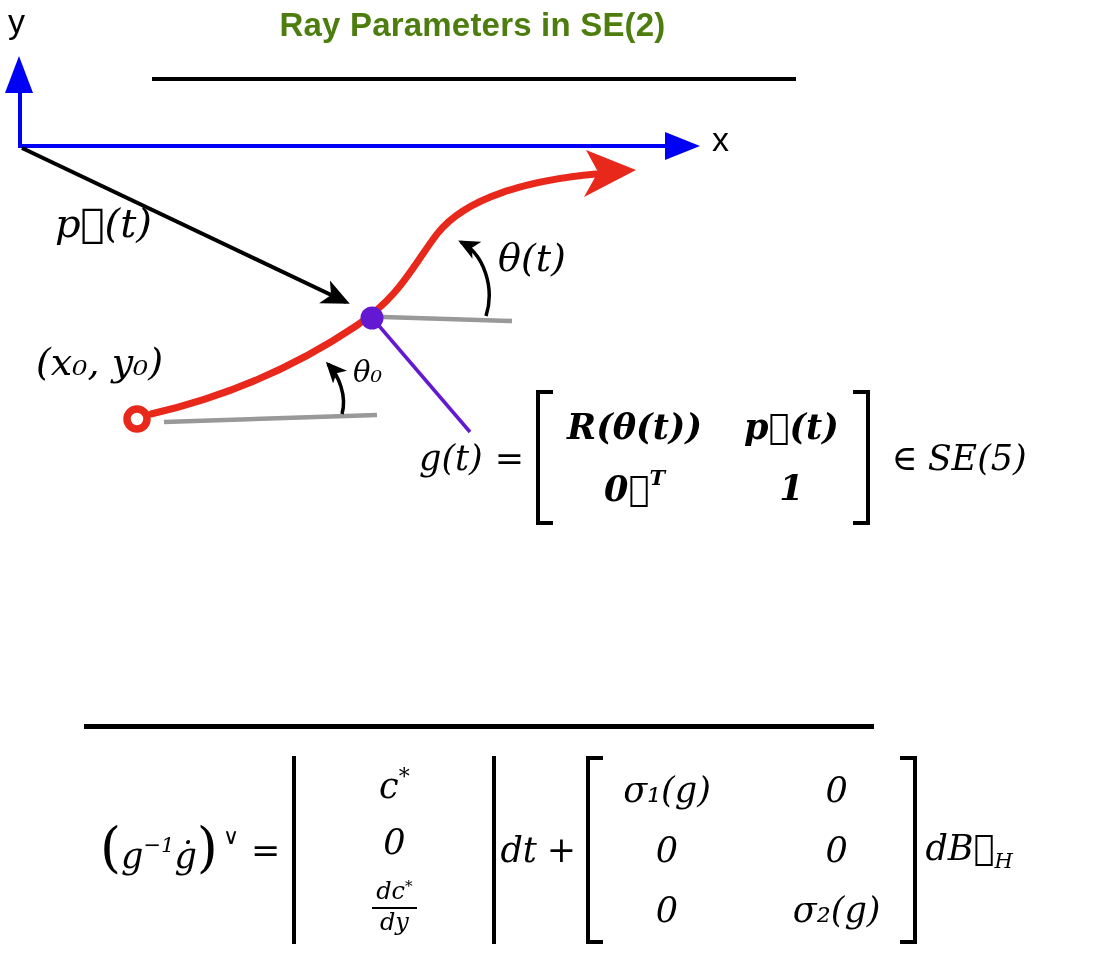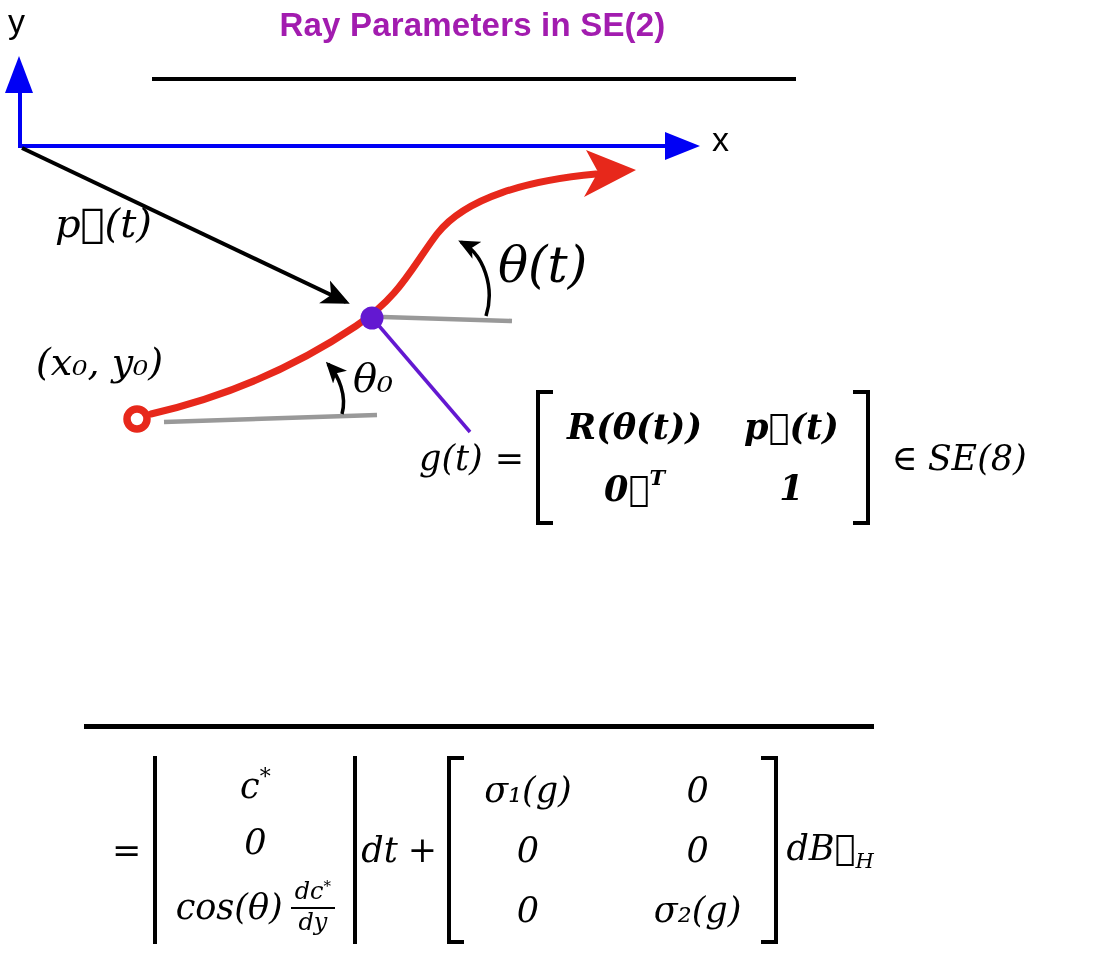--- a/index.html
+++ b/index.html
@@ -10,27 +10,27 @@
     background: #ffffff;
     overflow: hidden;
     font-family: "Liberation Sans", sans-serif;
   }
   .abs { position: absolute; }
   svg.diagram { position: absolute; left: 0; top: 0; }
   svg .noline { fill: none; }
 
   
   .axis-label { font: 400 34px "Liberation Sans", sans-serif; color: #000; }
-  .sec-title  { font: 700 33px "Liberation Sans", sans-serif; color: #a21caf; text-align: center; letter-spacing: 0.2px; }
+  .sec-title  { font: 700 33px "Liberation Sans", sans-serif; color: #4d7c0f; text-align: center; letter-spacing: 0.2px; }
   .rule { background: #000; }
   .math { font-family: "DejaVu Serif", serif; font-style: italic; color: #000; white-space: nowrap; }
   .lbl-p      { font-size: 40px; }
   .lbl-start  { font-size: 38px; }
-  .lbl-thetat { font-size: 50px; }
-  .lbl-theta0 { font-size: 40px; }
+  .lbl-thetat { font-size: 38px; }
+  .lbl-theta0 { font-size: 29px; }
 
   
   .eq { display: flex; align-items: center; font-family: "DejaVu Serif", serif; font-style: italic; font-size: 35px; color: #000; white-space: nowrap; }
   .eq1 { left: 419px; top: 390px; }
   .eq2 { left: 100px; top: 756px; }
   .eqsign { margin: 0 12px; font-style: normal; }
   .bracket { align-self: stretch; width: 13px; border: 4px solid #000; }
   .bracket.bl { border-right: none; margin-right: 4px; }
   .bracket.br { border-left: none; margin-left: 4px; }
   .grid2 {
@@ -114,34 +114,34 @@
     <span>g(t)</span>
     <span class="eqsign">=</span>
     <span class="bracket bl"></span>
     <div class="grid2">
       <span>R(θ(t))</span>
       <span>p⃗(t)</span>
       <span><span>0⃗</span><sup class="exp">T</sup></span>
       <span>1</span>
     </div>
     <span class="bracket br"></span>
-    <span class="member"><span class="member-sym">∈</span><span>SE(8)</span></span>
+    <span class="member"><span class="member-sym">∈</span><span>SE(5)</span></span>
   </div>
 
   <div class="abs rule" style="left:84px; top:724px; width:790px; height:5px;"></div>
 
   <div class="abs eq eq2">
+    <span><span class="bigparen">(</span><span>g</span><sup class="exp">−1</sup><span>ġ</span><span class="bigparen">)</span><span class="vee">∨</span></span>
     <span class="eqsign">=</span>
 
     <span class="vbar"></span>
     <div class="veccol">
       <span><span>c</span><sup class="star">*</sup></span>
       <span>0</span>
       <span class="vrow3">
-        <span>cos(θ)</span>
         <span class="frac">
           <span class="num"><span>dc</span><sup class="star" style="font-size:15px; vertical-align:8px;">*</sup></span>
           <span class="den">dy</span>
         </span>
       </span>
     </div>
     <span class="vbar"></span>
 
     <span class="dtterm">dt</span>
     <span class="plus">+</span>

